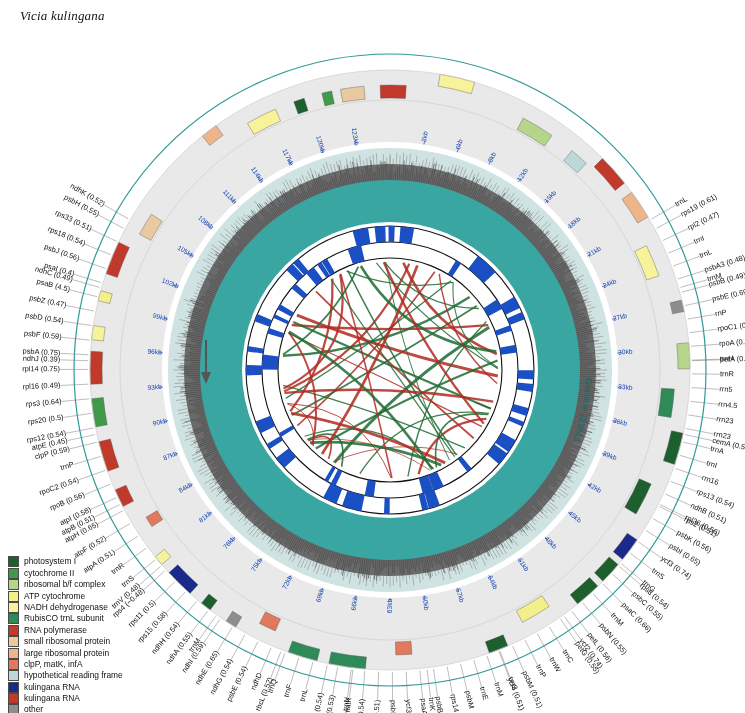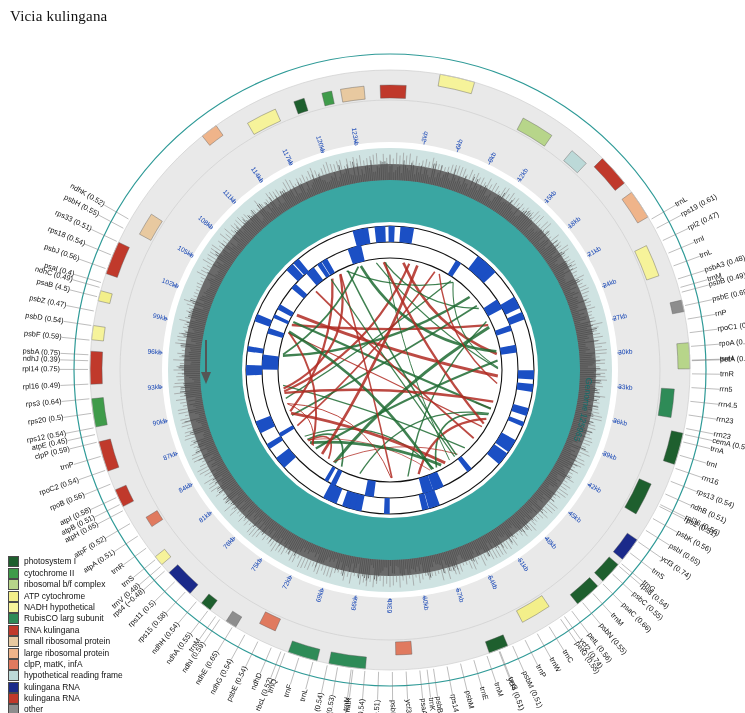--- a/index.html
+++ b/index.html
@@ -4,23 +4,24 @@
 <style>
   html,body{margin:0;padding:0;}
   body{
     width:745px;height:713px;
     background:#ffffff;
     font-family:"Liberation Sans", sans-serif;
     position:relative;
     overflow:hidden;
   }
   #title{
-    position:absolute;left:10px;top:8px;
+    position:absolute;left:20px;top:8px;
     font-family:"Liberation Serif", serif;
-    font-size:15px;
+    font-style:italic;
+    font-size:13px;
     color:#111;
     letter-spacing:.2px;
   }
   #legend{
     position:absolute;left:8px;top:556px;
     font-size:8.4px;color:#111;
   }
   #legend .row{display:flex;align-items:flex-end;height:11.4px;}
   #legend .sw{
     width:9px;height:9px;margin-right:5px;
@@ -1596,29 +1597,29 @@
     <div class="row">
       <span class="sw" style="background: rgb(183, 213, 138);"></span>
       <span class="lb">ribosomal b/f complex</span>
     </div>
     <div class="row">
       <span class="sw" style="background: rgb(243, 239, 138);"></span>
       <span class="lb">ATP cytochrome</span>
     </div>
     <div class="row">
       <span class="sw" style="background: rgb(246, 243, 154);"></span>
-      <span class="lb">NADH hypothetical</span>
+      <span class="lb">NADH dehydrogenase</span>
     </div>
     <div class="row">
       <span class="sw" style="background: rgb(46, 139, 87);"></span>
-      <span class="lb">RubisCO larg subunit</span>
+      <span class="lb">RubisCO trnL subunit</span>
     </div>
     <div class="row">
       <span class="sw" style="background: rgb(192, 57, 43);"></span>
-      <span class="lb">RNA kulingana</span>
+      <span class="lb">RNA polymerase</span>
     </div>
     <div class="row">
       <span class="sw" style="background: rgb(232, 201, 160);"></span>
       <span class="lb">small ribosomal protein</span>
     </div>
     <div class="row">
       <span class="sw" style="background: rgb(239, 180, 138);"></span>
       <span class="lb">large ribosomal protein</span>
     </div>
     <div class="row">

